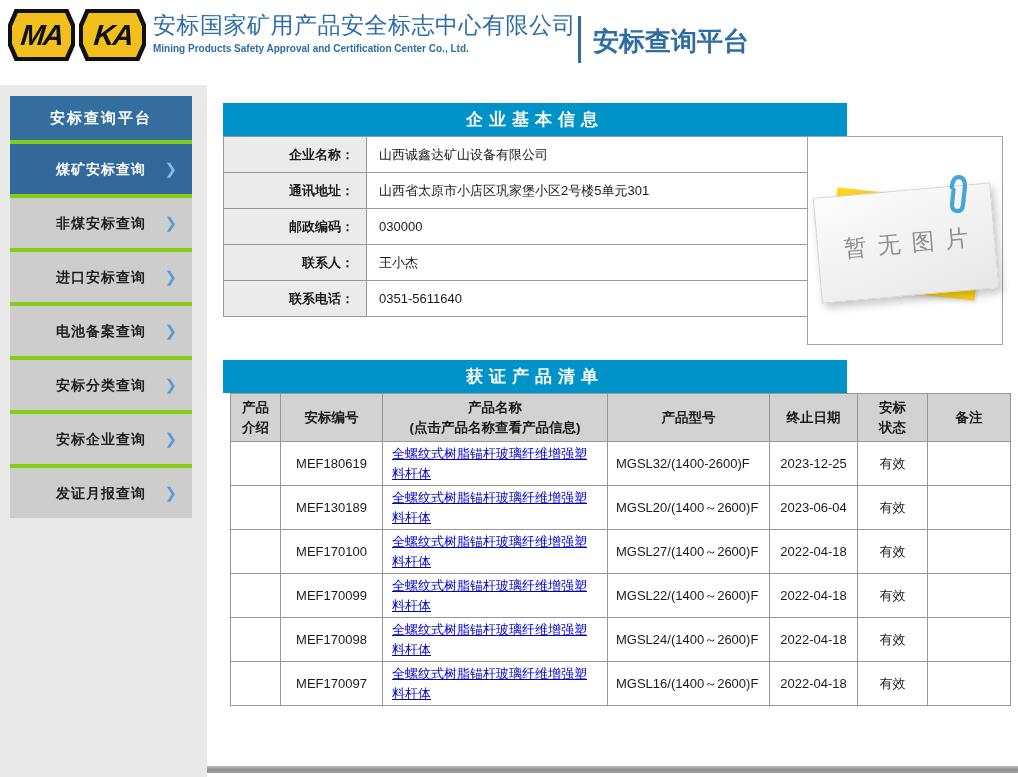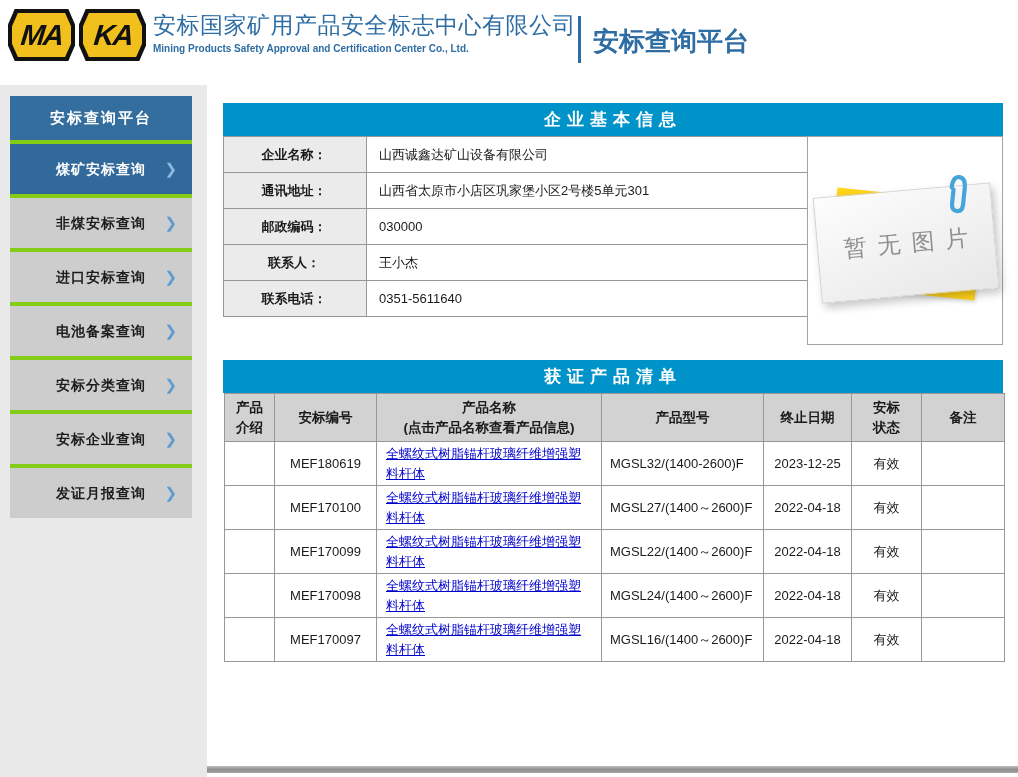--- a/index.html
+++ b/index.html
@@ -33,45 +33,45 @@
   .side-title{height:44px;line-height:44px;background:#336e9e;color:#ffffff;
     font-size:15px;font-weight:bold;text-align:center;letter-spacing:2px;}
   .side-item{position:relative;height:50px;line-height:50px;background:#cdcdcd;
     border-top:4px solid #84cc16;text-align:center;cursor:pointer;}
   .side-label{font-size:14px;font-weight:bold;color:#1c1c1c;letter-spacing:1px;}
   .side-arrow{position:absolute;right:15px;top:0;font-size:15px;font-weight:bold;color:#5e9bd3;}
   .side-item.active{background:#31699b;}
   .side-item.active .side-label{color:#ffffff;}
   .side-item.active .side-arrow{color:#8cb8e4;}
   
-  .band{position:absolute;left:223px;width:780px;height:33px;line-height:33px;background:#0093c9;
+  .band{position:absolute;left:223px;width:624px;height:33px;line-height:33px;background:#0093c9;
     color:#ffffff;font-size:17px;font-weight:bold;text-align:center;letter-spacing:6px;}
   .band-info{top:103px;}
   .band-products{top:360px;}
   
   .info-table{position:absolute;left:223px;top:136px;border-collapse:collapse;table-layout:fixed;}
   .info-table td{border:1px solid #979797;height:36px;font-size:13px;color:#1a1a1a;
     padding:0;box-sizing:border-box;}
-  .info-table td.ilabel{width:143px;background:#ebebeb;font-weight:bold;text-align:center;padding-right:2px;}
+  .info-table td.ilabel{width:143px;background:#ebebeb;font-weight:bold;text-align:right;padding-right:12px;}
   .info-table td.ivalue{width:442px;background:#ffffff;text-align:left;padding-left:12px;}
   
   .image-box{position:absolute;left:807px;top:136px;width:196px;height:209px;background:#ffffff;
     border:1px solid #a3a3a3;box-sizing:border-box;}
   .noimg-wrap{position:absolute;left:0;top:0;width:100%;height:100%;}
   .card-yellow{position:absolute;left:24px;top:58px;width:148px;height:98px;background:#ffd419;
     transform:rotate(6deg);box-shadow:1px 2px 4px rgba(0,0,0,0.15);}
   .card-white{position:absolute;left:9px;top:53px;width:178px;height:106px;
     background:linear-gradient(160deg,#fdfdfd,#e7e7e7);border:1px solid #d2d2d2;
     transform:rotate(-5deg);box-shadow:3px 5px 8px rgba(0,0,0,0.22);
     display:flex;align-items:center;justify-content:center;box-sizing:border-box;}
   .noimg-text{color:#8f8f8f;font-size:23px;letter-spacing:11px;padding-left:11px;
     font-family:"Liberation Serif","DejaVu Serif",serif;}
   .paperclip{position:absolute;right:32px;top:36px;transform:rotate(6deg);}
   
-  .products-table{position:absolute;left:224px;top:393px;border-collapse:collapse;table-layout:fixed;}
+  .products-table{position:absolute;left:230px;top:393px;border-collapse:collapse;table-layout:fixed;}
   .products-table th,.products-table td{border:1px solid #979797;box-sizing:border-box;
     font-size:13px;color:#1a1a1a;padding:0;}
   .products-table th{height:48px;background:#d2d2d2;font-weight:bold;font-size:13.5px;
     text-align:center;line-height:1.45;}
   .products-table td{height:43px;background:#ffffff;text-align:center;}
   .col-intro{width:50px;}
   .col-code{width:102px;}
   .col-name{width:225px;}
   .col-model{width:162px;}
   .col-date{width:88px;}
@@ -182,20 +182,29 @@
         <td></td>
         <td>MEF180619</td>
         <td class="cell-name"><a class="plink">全螺纹式树脂锚杆玻璃纤维增强塑料杆体</a></td>
         <td class="cell-model">MGSL32/(1400-2600)F</td>
         <td>2023-12-25</td>
         <td>有效</td>
         <td></td>
       </tr>
       <tr>
         <td></td>
+        <td>MEF130189</td>
+        <td class="cell-name"><a class="plink">全螺纹式树脂锚杆玻璃纤维增强塑料杆体</a></td>
+        <td class="cell-model">MGSL20/(1400～2600)F</td>
+        <td>2023-06-04</td>
+        <td>有效</td>
+        <td></td>
+      </tr>
+      <tr>
+        <td></td>
         <td>MEF170100</td>
         <td class="cell-name"><a class="plink">全螺纹式树脂锚杆玻璃纤维增强塑料杆体</a></td>
         <td class="cell-model">MGSL27/(1400～2600)F</td>
         <td>2022-04-18</td>
         <td>有效</td>
         <td></td>
       </tr>
       <tr>
         <td></td>
         <td>MEF170099</td>

